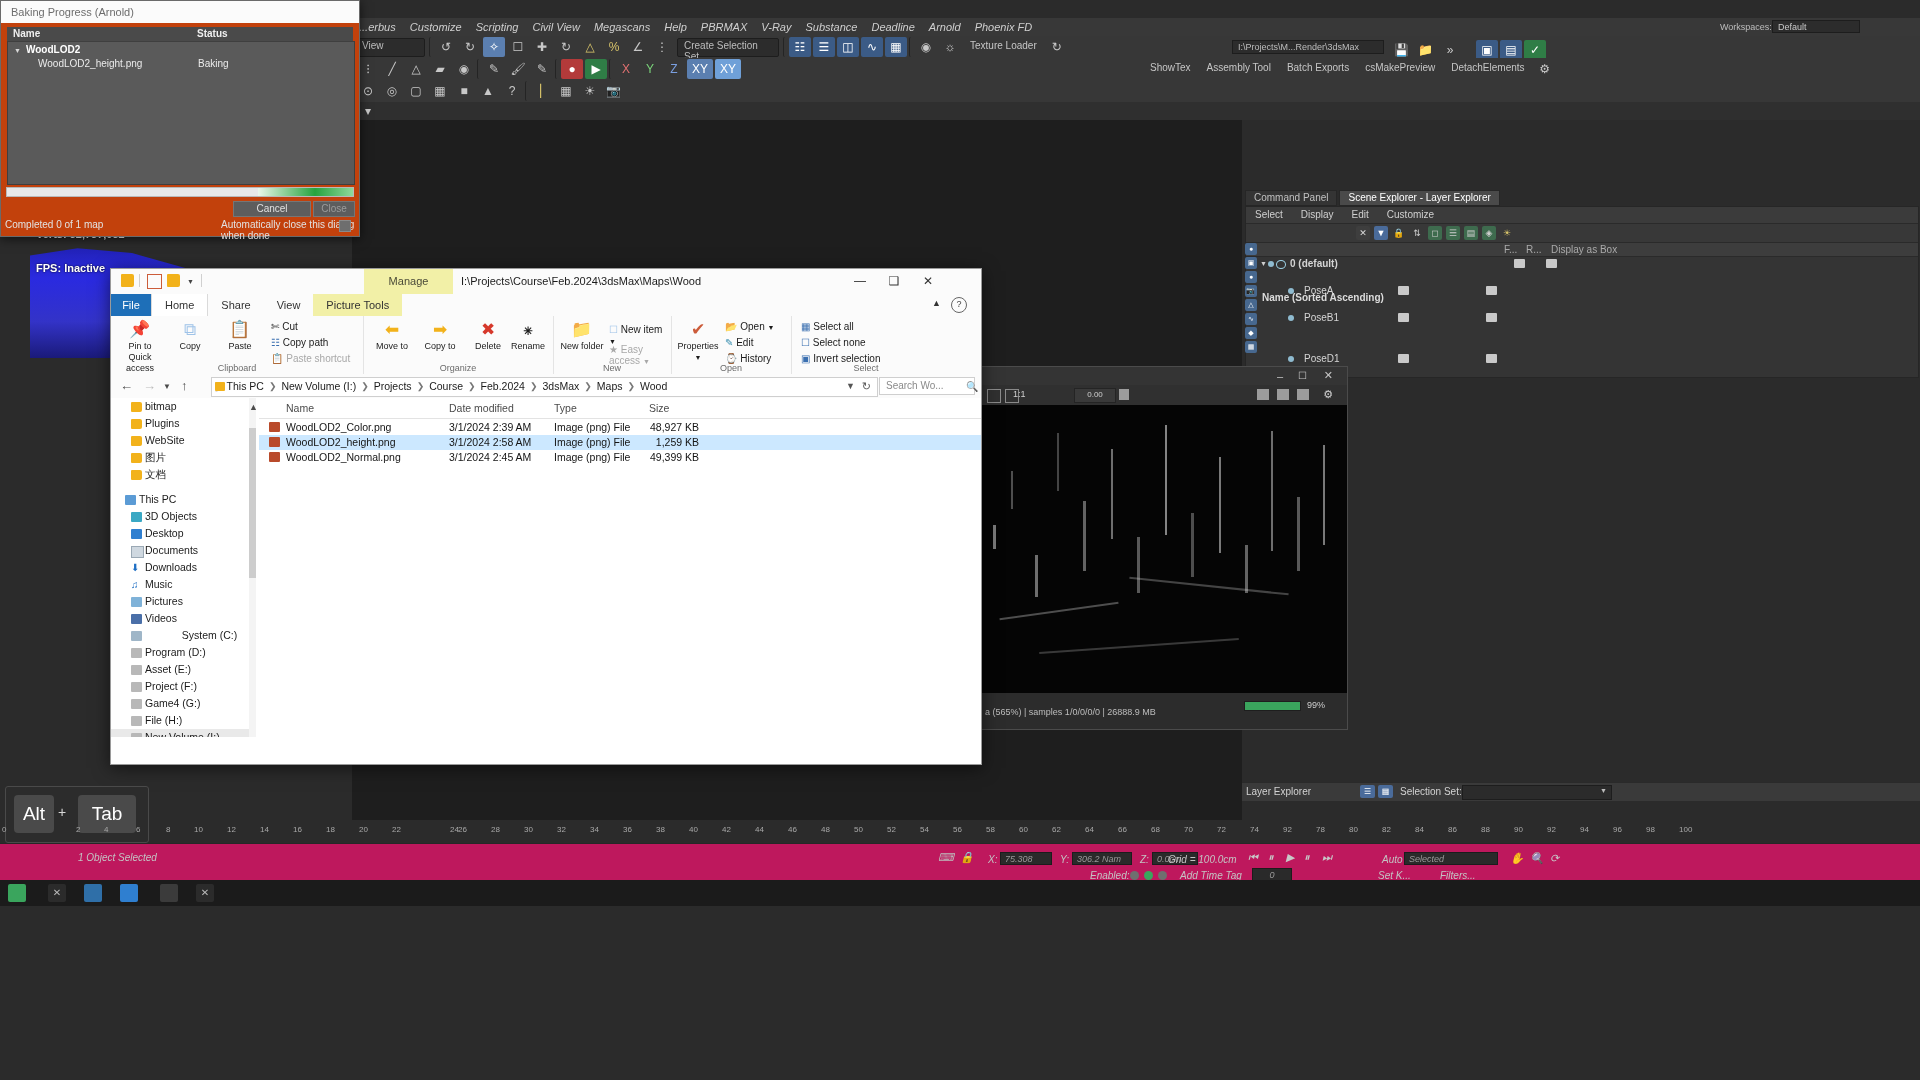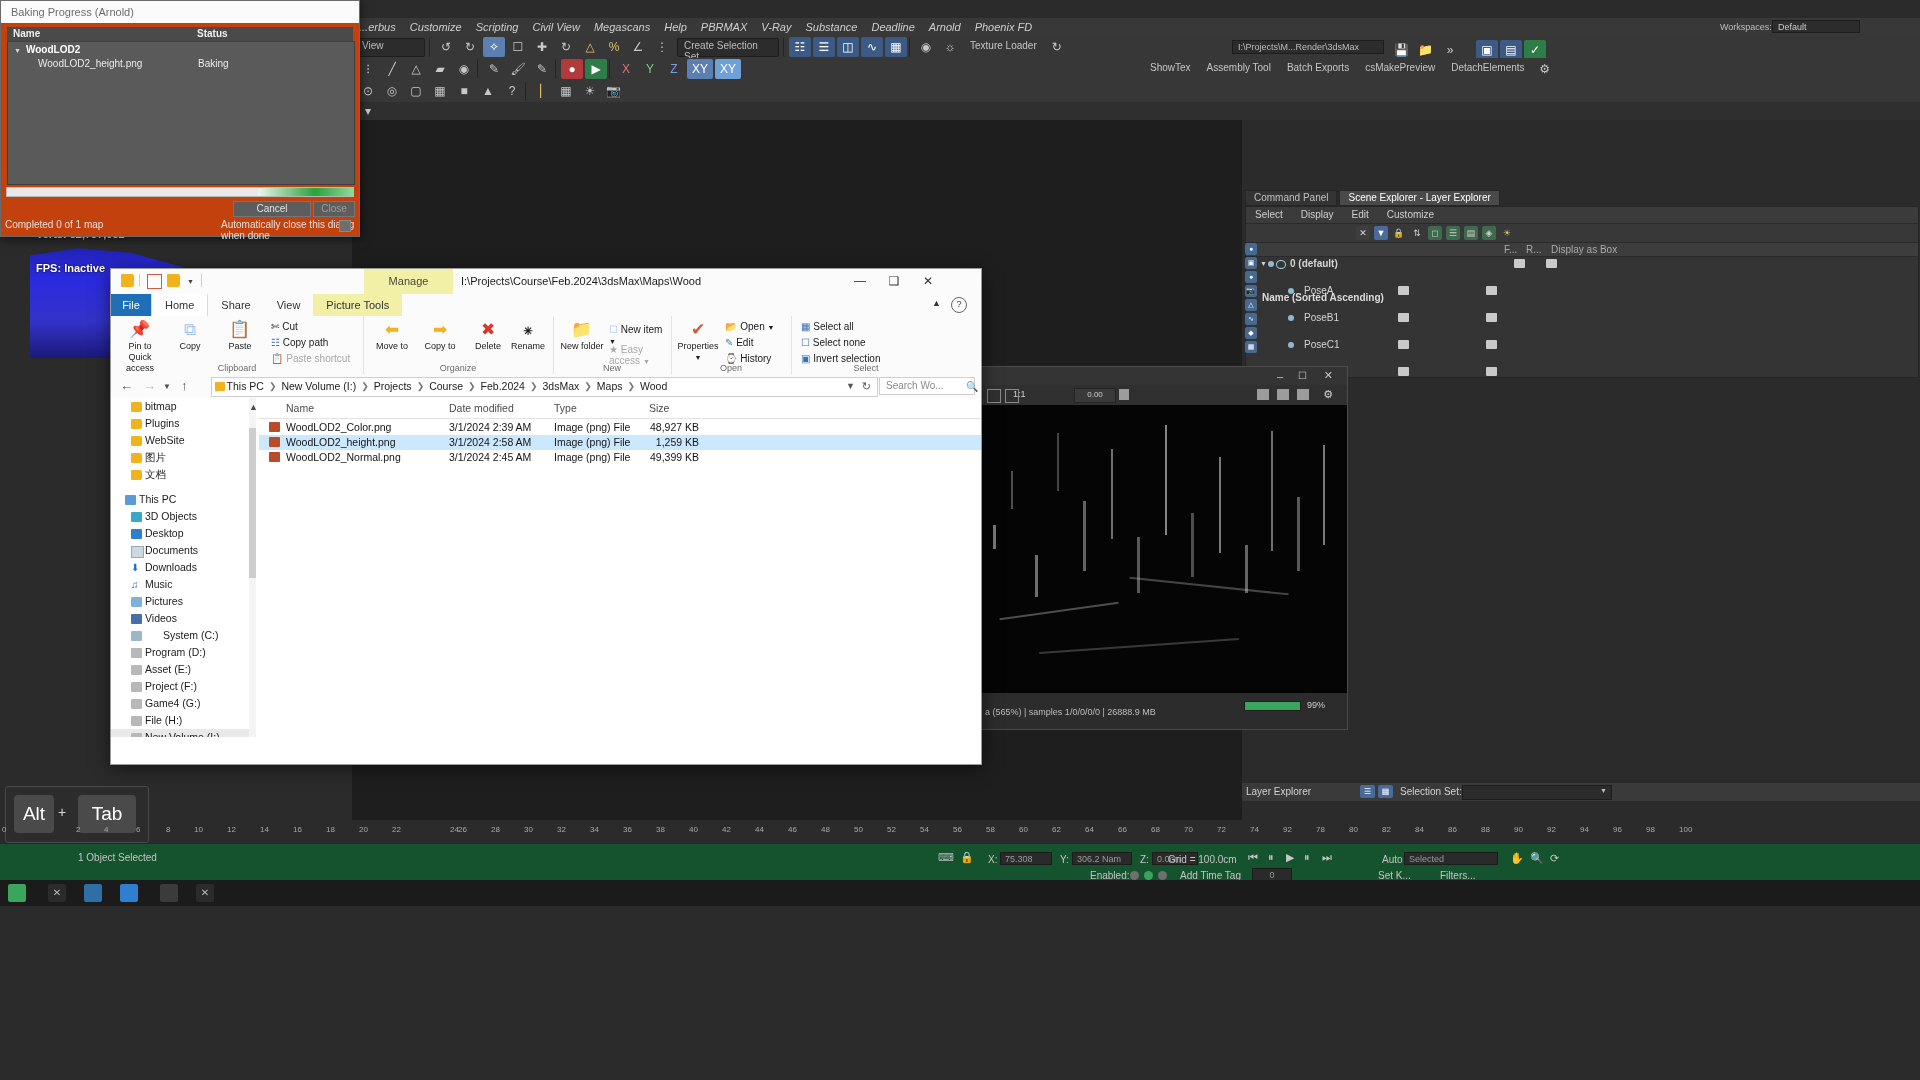--- a/index.html
+++ b/index.html
@@ -122,21 +122,21 @@
   #rfw-bottom{position:absolute;left:0;top:326px;width:368px;height:34px;background:#2c2c2c;}
   #rfw-progbar{position:absolute;left:265px;top:8px;width:55px;height:8px;background:#3aa55d;border:1px solid #1e1e1e;}
   .noise{position:absolute;background:#d8d8d8;}
   
   #alttab{position:absolute;left:5px;top:786px;width:142px;height:55px;background:#2c2c2c;
           border:1px solid #4a4a4a;border-radius:3px;}
   .atkey{position:absolute;top:8px;background:#4a4a4a;border-radius:4px;color:#fff;
          text-align:center;font-size:19px;}
   #ruler{position:absolute;left:0;top:822px;width:1920px;height:14px;}
   .tick{position:absolute;top:3px;font-size:8px;color:#a8a8a8;}
-  #statusbar{position:absolute;left:0;top:843px;width:1920px;height:37px;background:#14532d;border-top:1px solid #272727;}
+  #statusbar{position:absolute;left:0;top:843px;width:1920px;height:37px;background:#be185d;border-top:1px solid #272727;font-style:italic;}
   .sbtxt{position:absolute;font-size:10px;color:#c4c4c4;}
   .sbbox{position:absolute;height:13px;background:#2a2a2a;border:1px solid #1c1c1c;font-size:9px;color:#9a9a9a;padding:1px 4px 0 4px;box-sizing:border-box;}
   #taskbar{position:absolute;left:0;top:880px;width:1920px;height:26px;background:#1b1b1b;}
   .tbapp{position:absolute;top:4px;width:18px;height:18px;border-radius:2px;}
 </style>
 </head>
 <body>
 
 <div id="maxapp">
 
@@ -310,26 +310,20 @@
         <div class="nm" style="left:58px;">PoseA</div>
         <div class="se-cellicon" style="left:152px;"></div>
         <div class="se-cellicon" style="left:240px;"></div>
       </div>
       <div class="se-row" style="top:28px;">
         <div class="se-dot" style="left:42px;"></div>
         <div class="nm" style="left:58px;">PoseB1</div>
         <div class="se-cellicon" style="left:152px;"></div>
         <div class="se-cellicon" style="left:240px;"></div>
       </div>
-      <div class="se-row" style="top:42px;">
-        <div class="se-dot" style="left:42px;"></div>
-        <div class="nm" style="left:58px;">PoseC1</div>
-        <div class="se-cellicon" style="left:152px;"></div>
-        <div class="se-cellicon" style="left:240px;"></div>
-      </div>
       <div class="se-row" style="top:56px;">
         <div class="se-dot" style="left:42px;"></div>
         <div class="nm" style="left:58px;">PoseD1</div>
         <div class="se-cellicon" style="left:152px;"></div>
         <div class="se-cellicon" style="left:240px;"></div>
       </div>
 
     </div>
   </div>
 
@@ -593,21 +587,21 @@
       <div class="navitem" style="padding-left:34px;"><span class="ic folderic" style="left:20px;"></span><span>文档</span></div>
       <div style="height:8px;"></div>
       <div class="navitem" style="padding-left:28px;"><span class="ic" style="left:14px;background:#5b9bd5;border-radius:1px;"></span><span>This PC</span></div>
       <div class="navitem" style="padding-left:34px;"><span class="ic" style="left:20px;background:#3aa8c4;border-radius:1px;"></span><span>3D Objects</span></div>
       <div class="navitem" style="padding-left:34px;"><span class="ic" style="left:20px;background:#2f7fd0;border-radius:1px;"></span><span>Desktop</span></div>
       <div class="navitem" style="padding-left:34px;"><span class="ic" style="left:20px;background:#cfd8e0;border:1px solid #9aa8b4;"></span><span>Documents</span></div>
       <div class="navitem" style="padding-left:34px;"><span class="ic" style="left:20px;color:#1f6fc4;font-size:10px;line-height:9px;">⬇</span><span>Downloads</span></div>
       <div class="navitem" style="padding-left:34px;"><span class="ic" style="left:20px;color:#1f6fc4;font-size:10px;line-height:9px;">♫</span><span>Music</span></div>
       <div class="navitem" style="padding-left:34px;"><span class="ic" style="left:20px;background:#7fb2d8;border-radius:1px;"></span><span>Pictures</span></div>
       <div class="navitem" style="padding-left:34px;"><span class="ic" style="left:20px;background:#4a6fa8;border-radius:1px;"></span><span>Videos</span></div>
-      <div class="navitem" style="padding-left:52px;"><span class="ic" style="left:20px;background:#9fb6c8;border-radius:1px;"></span><span>System (C:)</span></div>
+      <div class="navitem" style="padding-left:52px;text-align:center;"><span class="ic" style="left:20px;background:#9fb6c8;border-radius:1px;"></span><span>System (C:)</span></div>
       <div class="navitem" style="padding-left:34px;"><span class="ic" style="left:20px;background:#b8b8b8;border-radius:1px;"></span><span>Program (D:)</span></div>
       <div class="navitem" style="padding-left:34px;"><span class="ic" style="left:20px;background:#b8b8b8;border-radius:1px;"></span><span>Asset (E:)</span></div>
       <div class="navitem" style="padding-left:34px;"><span class="ic" style="left:20px;background:#b8b8b8;border-radius:1px;"></span><span>Project (F:)</span></div>
       <div class="navitem" style="padding-left:34px;"><span class="ic" style="left:20px;background:#b8b8b8;border-radius:1px;"></span><span>Game4 (G:)</span></div>
       <div class="navitem" style="padding-left:34px;"><span class="ic" style="left:20px;background:#b8b8b8;border-radius:1px;"></span><span>File (H:)</span></div>
       <div class="navitem" style="padding-left:34px;background:#e9e9e9;"><span class="ic" style="left:20px;background:#b8b8b8;border-radius:1px;"></span><span>New Volume (I:)</span></div>
     </div>
 
     <div id="ex-scroll">
         <div class="thumb"></div>

